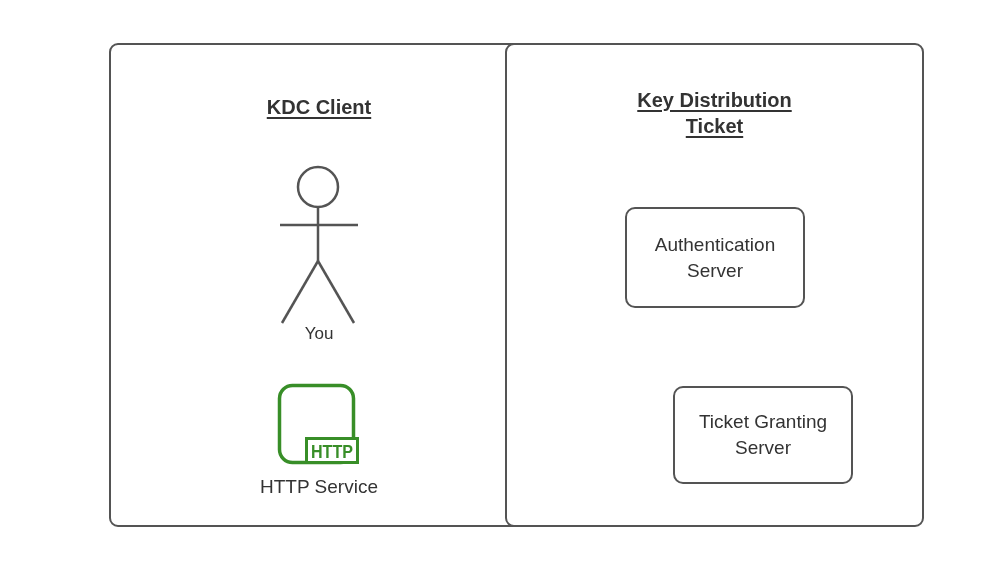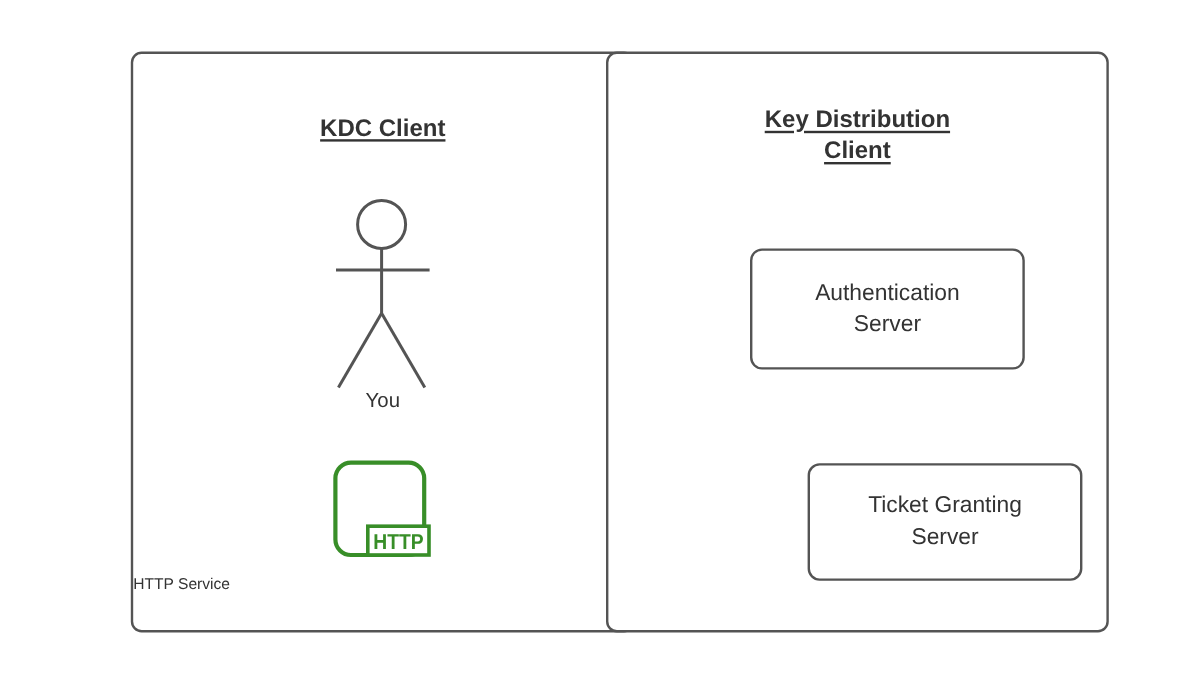--- a/index.html
+++ b/index.html
@@ -94,29 +94,30 @@
     fill: var(--green);
     font-family: "Liberation Sans", sans-serif;
     font-size: 18px;
     font-weight: bold;
   }
 
   .service-label {
     position: absolute;
     left: 0; right: 0;
     top: 430px;
-    font-size: 13px;
+    text-align: center;
+    font-size: 19px;
     line-height: 24px;
     color: var(--text);
   }
 
   .server-box {
     position: absolute;
     left: 118px;
-    width: 229px;
+    width: 180px;
     background: #fff;
     border: 2px solid var(--stroke);
     border-radius: 10px;
     display: flex;
     align-items: center;
     justify-content: center;
   }
   #auth-box { top: 162px; height: 101px; }
   #tgs-box  { top: 341px; height: 98px; margin-left: 48px; }
   .server-box span {
@@ -149,21 +150,21 @@
     <svg class="http-svg" viewBox="0 0 85 84" aria-hidden="true">
       <rect class="green-shape" x="2.5" y="2.5" width="74" height="77" rx="13" stroke-width="3.5"></rect>
       <rect class="green-shape" x="29.5" y="55.5" width="51" height="24" stroke-width="3"></rect>
       <text x="55" y="74.5" text-anchor="middle" textLength="42" lengthAdjust="spacingAndGlyphs">HTTP</text>
     </svg>
 
     <div class="service-label">HTTP Service</div>
   </section>
 
   <section class="panel" id="right-panel">
-    <h2 class="panel-title">Key Distribution Client</h2>
+    <h2 class="panel-title">Key Distribution Ticket</h2>
 
     <div class="server-box" id="auth-box">
       <span>Authentication Server</span>
     </div>
 
     <div class="server-box" id="tgs-box">
       <span>Ticket Granting Server</span>
     </div>
   </section>
 

